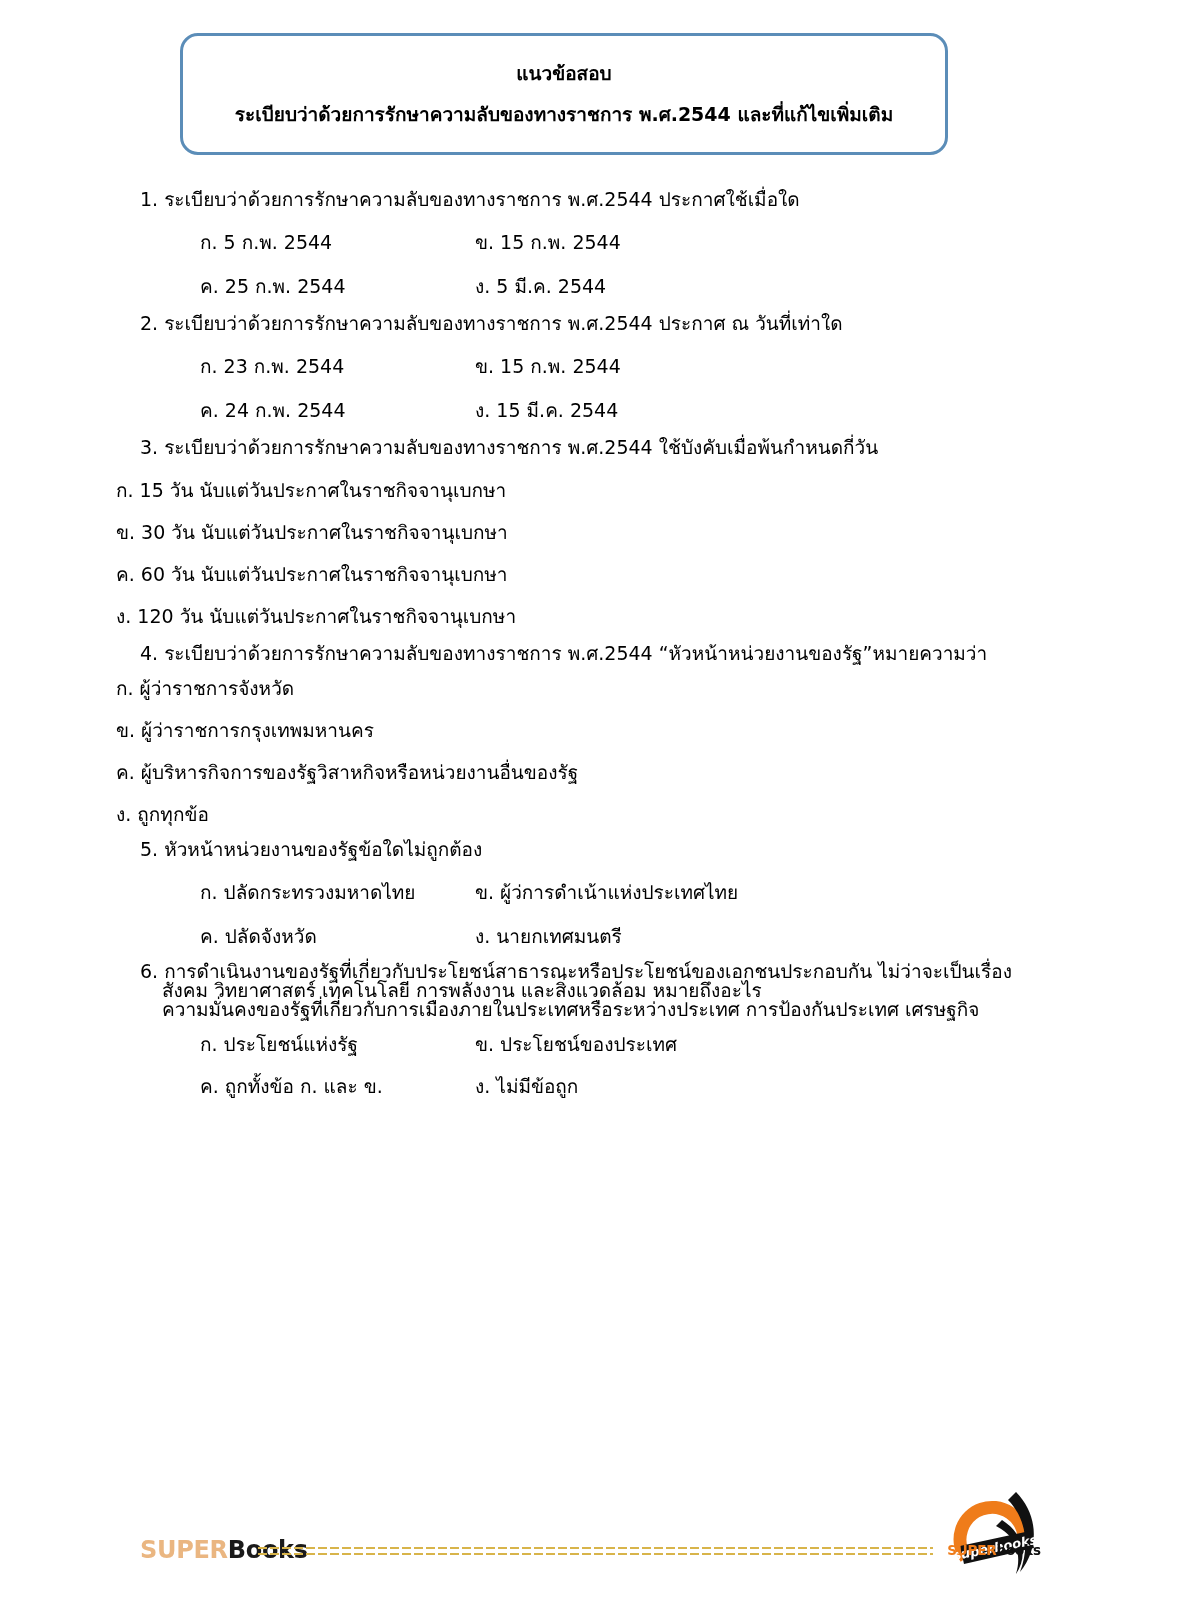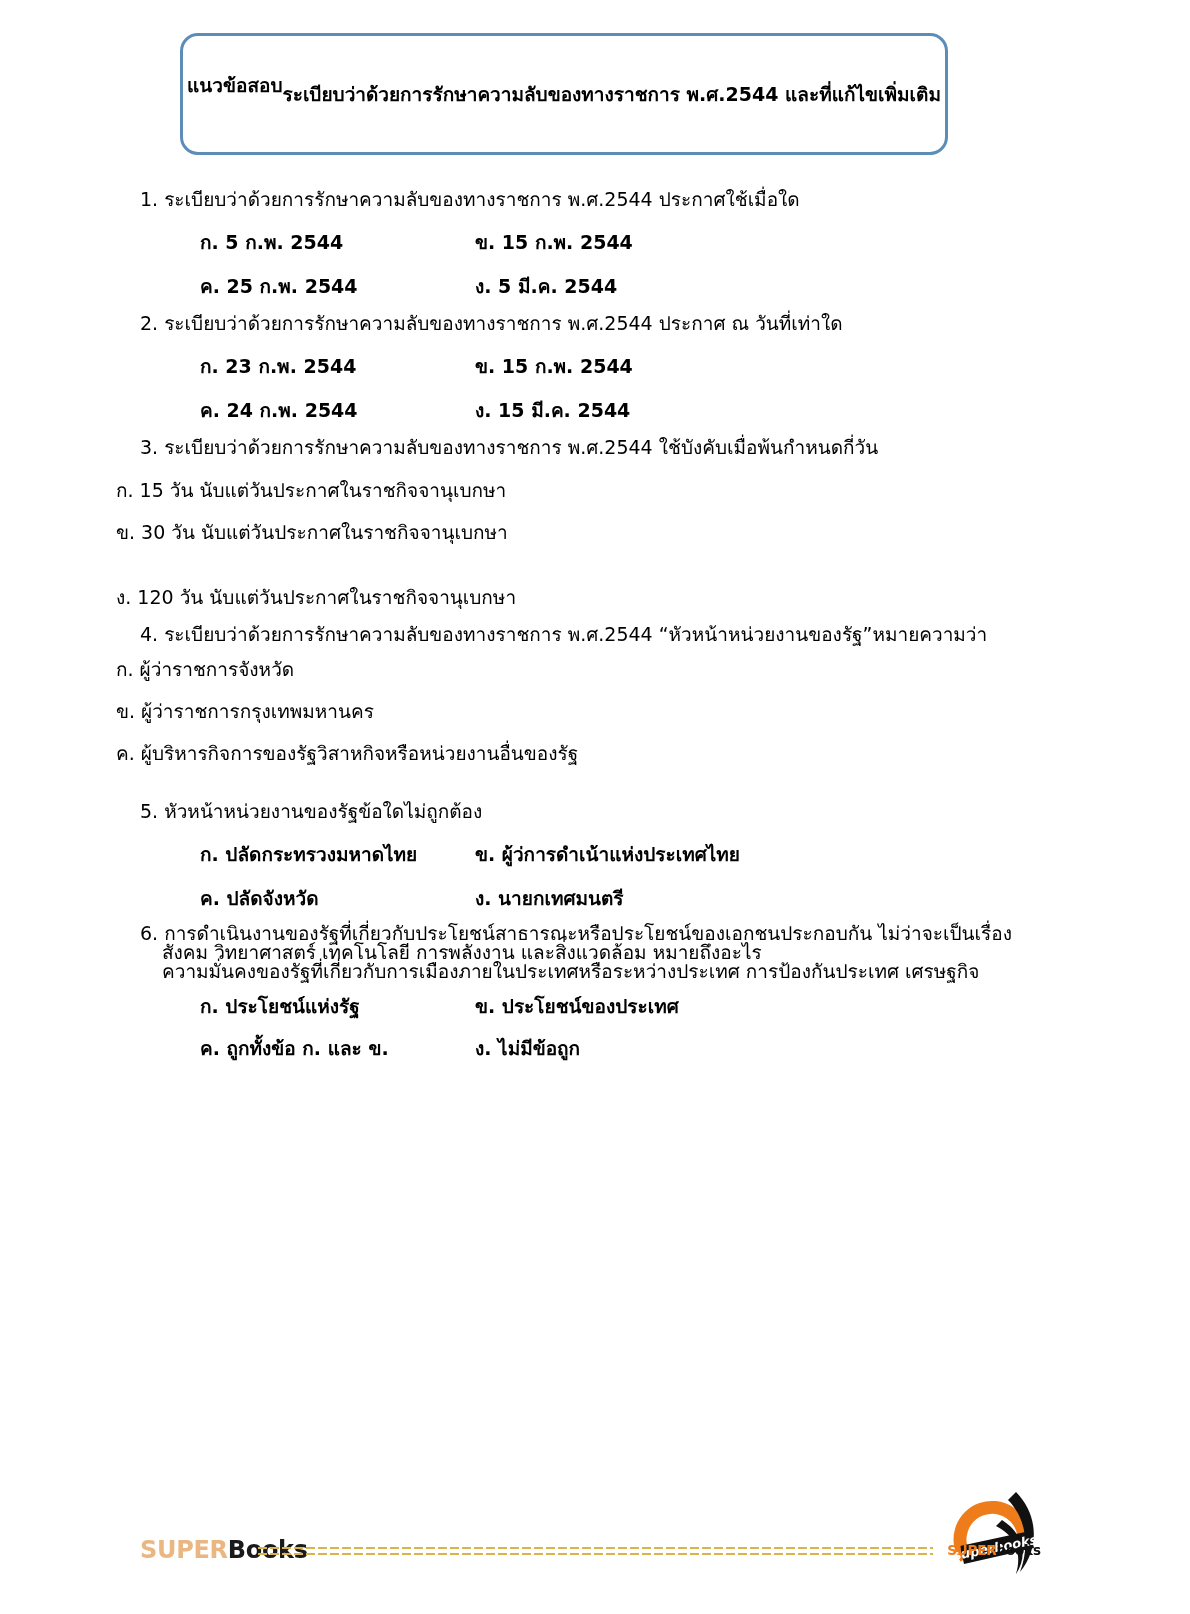--- a/index.html
+++ b/index.html
@@ -20,21 +20,21 @@
   .title-box {
     position: absolute;
     left: 180px;
     top: 33px;
     width: 768px;
     height: 122px;
     border: 3px solid #5b8db8;
     border-radius: 18px;
     box-sizing: border-box;
     display: flex;
-    flex-direction: row;
+    flex-direction: column;
     align-items: center;
     justify-content: center;
     background: #ffffff;
   }
   .title-line1 {
     font-size: 19px;
     font-weight: bold;
     line-height: 1.2;
     letter-spacing: 0px;
     margin-bottom: 18px;
@@ -74,21 +74,20 @@
   }
 
   
   .opts-2col {
     display: block;
     padding-left: 200px;
   }
   .opt-row {
     display: flex;
     align-items: flex-start;
-    font-weight: bold;
   }
   .opt-row .col {
     font-size: 19px;
     line-height: 1.0;
   }
   .opt-row .col.a { width: 275px; flex: 0 0 275px; }
   .opt-row .col.b { flex: 1 1 auto; }
 
   
   .opts-1col {
@@ -216,37 +215,39 @@
   <div class="gap-block"></div>
 
   <div class="question-block">
     <div class="q-stem">3. ระเบียบว่าด้วยการรักษาความลับของทางราชการ พ.ศ.2544  ใช้บังคับเมื่อพ้นกำหนดกี่วัน</div>
     <div class="gap-stem"></div>
     <div class="opts-1col">
       <div class="opt-single">ก. 15 วัน นับแต่วันประกาศในราชกิจจานุเบกษา</div>
       <div class="gap-opt-s"></div>
       <div class="opt-single">ข. 30 วัน นับแต่วันประกาศในราชกิจจานุเบกษา</div>
       <div class="gap-opt-s"></div>
+      <div class="opt-single">ค. 60 วัน นับแต่วันประกาศในราชกิจจานุเบกษา</div>
       <div class="gap-opt-s"></div>
       <div class="opt-single">ง. 120 วัน นับแต่วันประกาศในราชกิจจานุเบกษา</div>
     </div>
   </div>
 
   <div class="gap-block"></div>
 
   <div class="question-block">
     <div class="q-stem">4. ระเบียบว่าด้วยการรักษาความลับของทางราชการ พ.ศ.2544 “หัวหน้าหน่วยงานของรัฐ”หมายความว่า</div>
     <div class="gap-tight"></div>
     <div class="opts-1col">
       <div class="opt-single">ก. ผู้ว่าราชการจังหวัด</div>
       <div class="gap-opt-s"></div>
       <div class="opt-single">ข. ผู้ว่าราชการกรุงเทพมหานคร</div>
       <div class="gap-opt-s"></div>
       <div class="opt-single">ค. ผู้บริหารกิจการของรัฐวิสาหกิจหรือหน่วยงานอื่นของรัฐ</div>
       <div class="gap-opt-s"></div>
+      <div class="opt-single">ง. ถูกทุกข้อ</div>
     </div>
   </div>
 
   <div class="gap-tight"></div>
 
   <div class="question-block">
     <div class="q-stem">5. หัวหน้าหน่วยงานของรัฐข้อใดไม่ถูกต้อง</div>
     <div class="gap-stem"></div>
     <div class="opts-2col">
       <div class="opt-row">

